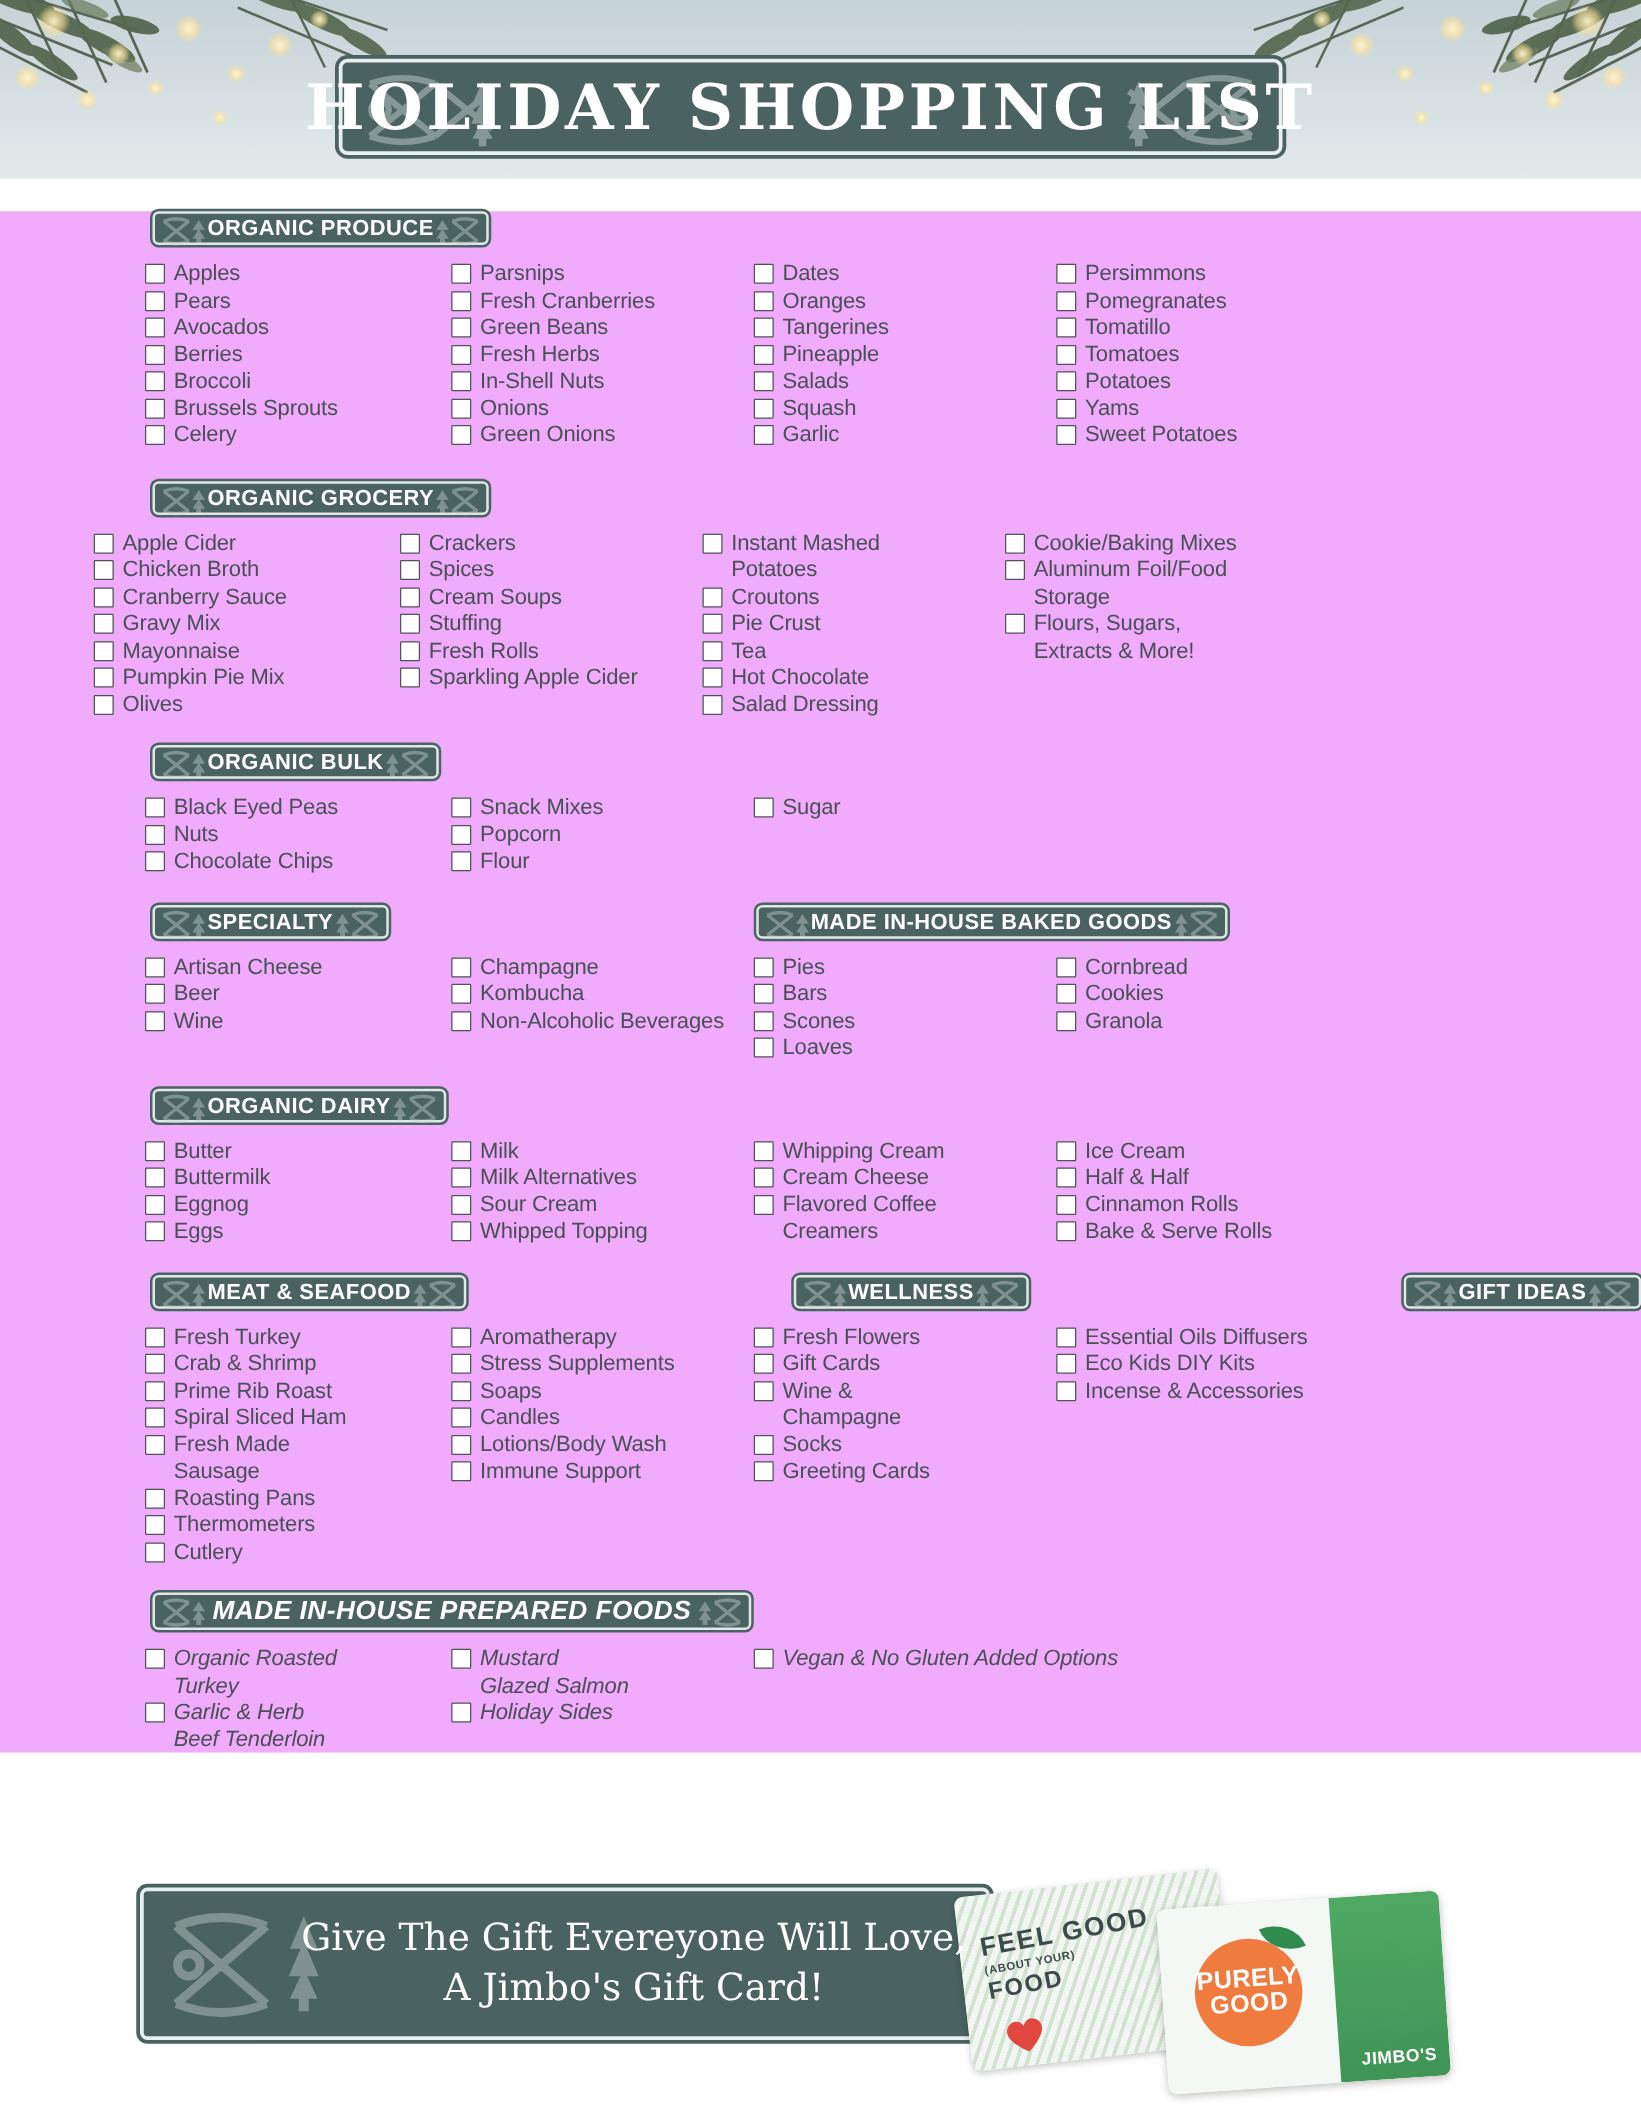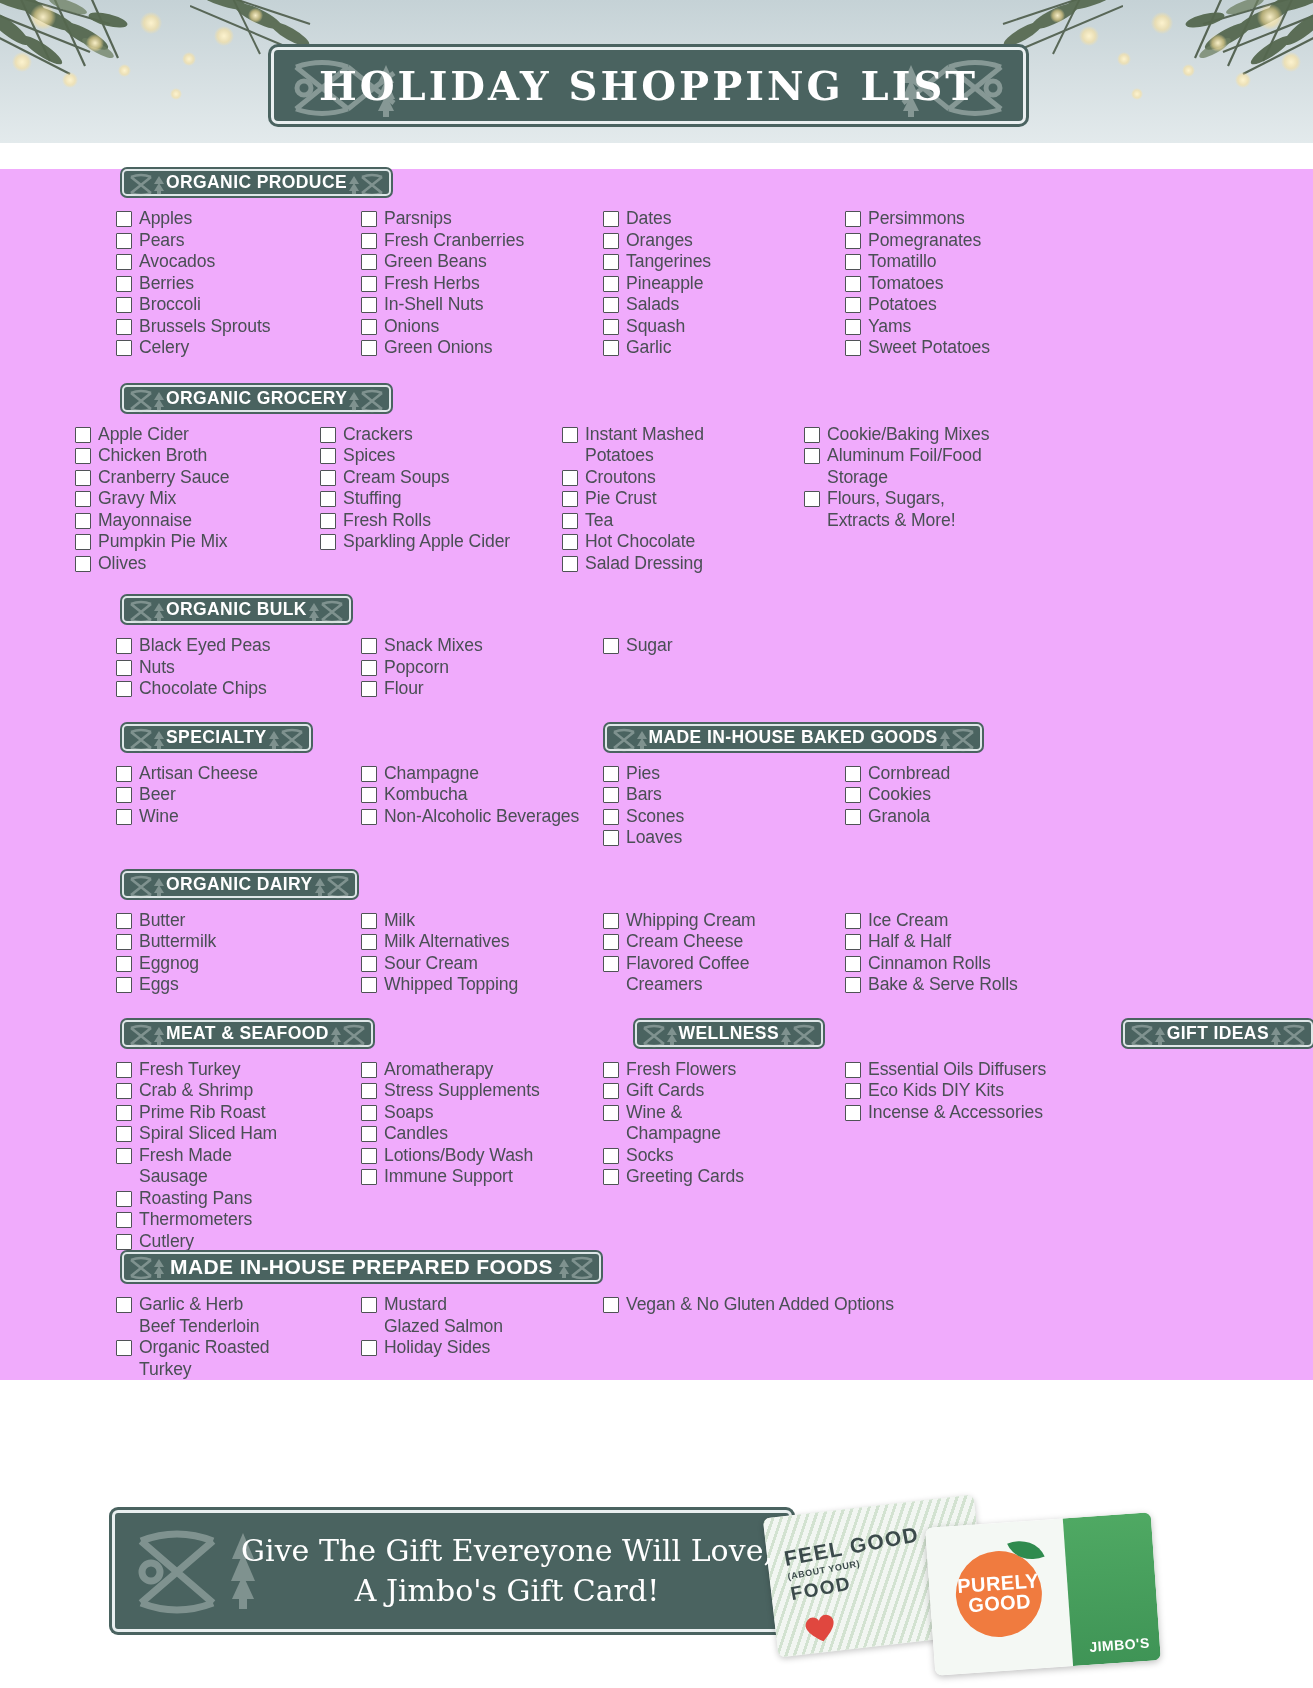--- a/index.html
+++ b/index.html
@@ -70,21 +70,21 @@
     top: 4px;
     bottom: 4px;
     width: 120px;
     opacity: .42;
   }
   .title-plaque::before { left: 6px;  }
   .title-plaque::after  { right: 6px; transform: scaleX(-1); }
   .plaque-title {
     font-family: "DejaVu Serif", serif;
     font-weight: bold;
-    font-size: 40px;
+    font-size: 50px;
     letter-spacing: 3px;
     color: #ffffff;
     z-index: 2;
     white-space: nowrap;
   }
   .knot-svg { position: absolute; top: 3px; bottom: 3px; opacity: .45; }
 
   
   .sheet {
     position: relative;
@@ -1180,21 +1180,21 @@
             <span class="ilabel">Eco Kids DIY Kits</span>
           </div>
           <div class="item">
             <span class="cbox"></span>
             <span class="ilabel">Incense &amp; Accessories</span>
           </div>
         </div>
     </div>
   </div>
 
-  <div class="sec-block" style="">
+  <div class="sec-block" style="margin-top:22px;font-style:italic;">
     <div class="sec-head-row" style="padding-left:110px;">
       <div class="sec-head" style="height:30px;padding:0 46px;">
         <svg class="orn l" viewBox="0 0 40 26">
             <g stroke="#cfd9d6" stroke-width="2.6" fill="none">
               <path d="M5 5 L15 13 L5 21 M15 13 L25 5 M15 13 L25 21"></path>
               <path d="M5 5 Q15 1 25 5 M5 21 Q15 25 25 21"></path>
             </g>
             <g fill="#cfd9d6">
               <polygon points="33,4 38,12 28,12"></polygon>
               <polygon points="33,11 38,19 28,19"></polygon>
@@ -1212,27 +1212,27 @@
               <rect x="31" y="18" width="4" height="5"></rect>
             </g>
           </svg>
         <span class="lbl" style="font-size:21px;">MADE IN-HOUSE PREPARED FOODS</span>
       </div>
     </div>
     <div class="cols" style="padding-left:116px;">
       <div class="col" style="width:245px;">
           <div class="item">
             <span class="cbox"></span>
+            <span class="ilabel">Organic Roasted
+Turkey</span>
+          </div>
+          <div class="item">
+            <span class="cbox"></span>
             <span class="ilabel">Garlic &amp; Herb
 Beef Tenderloin</span>
-          </div>
-          <div class="item">
-            <span class="cbox"></span>
-            <span class="ilabel">Organic Roasted
-Turkey</span>
           </div>
         </div>
       <div class="col" style="width:242px;">
           <div class="item">
             <span class="cbox"></span>
             <span class="ilabel">Mustard
 Glazed Salmon</span>
           </div>
           <div class="item">
             <span class="cbox"></span>

